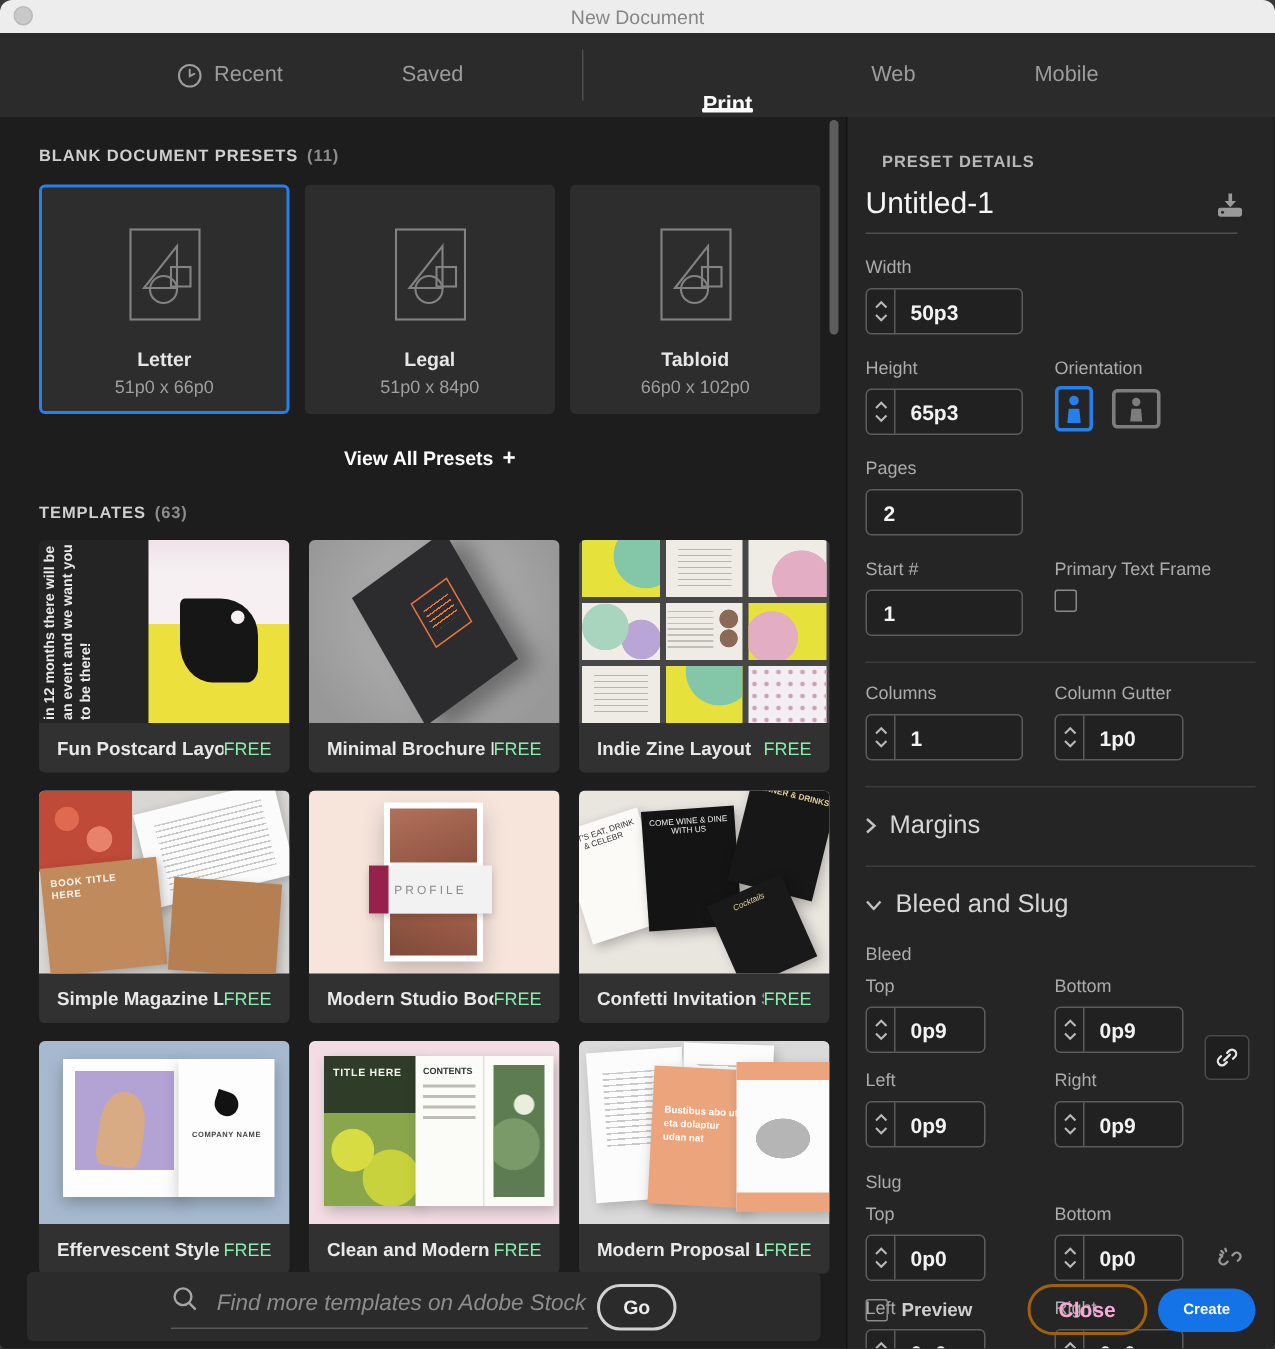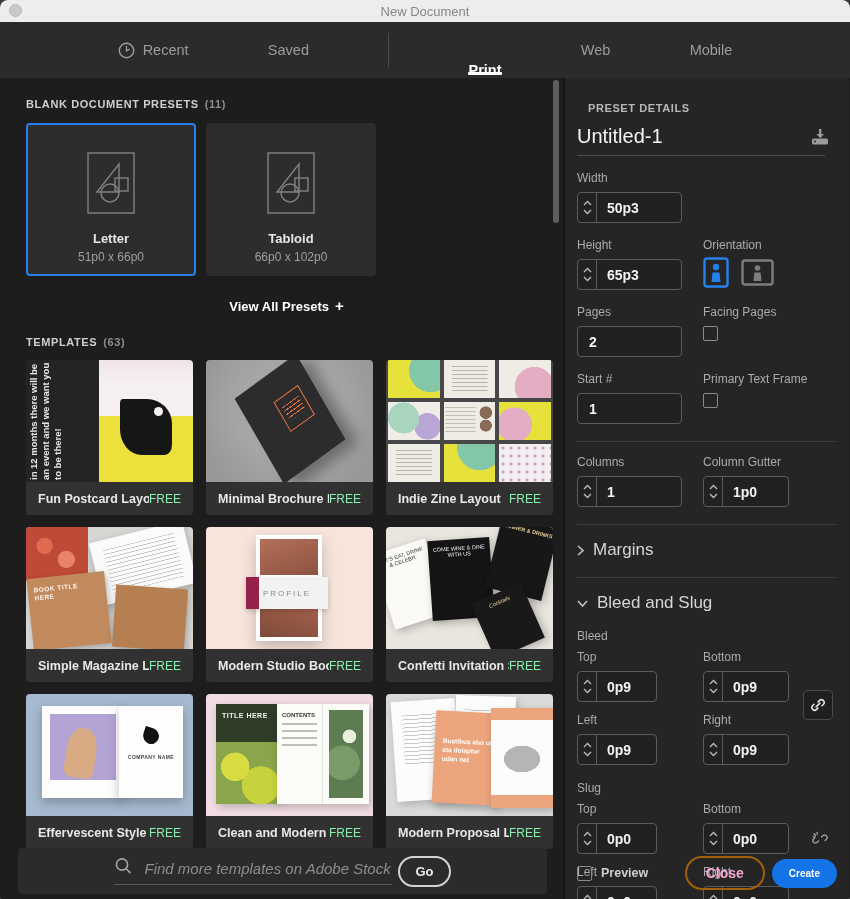--- a/index.html
+++ b/index.html
@@ -294,20 +294,34 @@
           <span class="picon">
             <svg width="48" height="62" viewBox="0 0 48 62">
                 <g fill="none" stroke="#828282" stroke-width="1.4">
                   <rect x="1" y="1" width="46" height="60"></rect>
                   <polygon points="10,40 32,12 32,40"></polygon>
                   <rect x="28" y="26" width="13" height="13"></rect>
                   <circle cx="23" cy="41" r="9"></circle>
                 </g>
               </svg>
           </span>
+          <div class="pname">Legal</div>
+          <div class="psize">51p0 x 84p0</div>
+        </div>
+        <div class="preset">
+          <span class="picon">
+            <svg width="48" height="62" viewBox="0 0 48 62">
+                <g fill="none" stroke="#828282" stroke-width="1.4">
+                  <rect x="1" y="1" width="46" height="60"></rect>
+                  <polygon points="10,40 32,12 32,40"></polygon>
+                  <rect x="28" y="26" width="13" height="13"></rect>
+                  <circle cx="23" cy="41" r="9"></circle>
+                </g>
+              </svg>
+          </span>
           <div class="pname">Tabloid</div>
           <div class="psize">66p0 x 102p0</div>
         </div>
       </div>
 
       <div class="viewall">
         <span>View All Presets</span><span class="plus">+</span>
       </div>
 
       <div class="sechead tmplhead">
@@ -557,24 +571,20 @@
             </span>
           </div>
         </div>
       </div>
 
       <div class="rrow">
         <div>
           <div class="flabel">Pages</div>
           <div class="plainbox">2</div>
         </div>
-        <div>
-          <div class="flabel">Facing Pages</div>
-          <div class="checkbox"></div>
-        </div>
       </div>
 
       <div class="rrow">
         <div>
           <div class="flabel">Start #</div>
           <div class="plainbox">1</div>
         </div>
         <div>
           <div class="flabel">Primary Text Frame</div>
           <div class="checkbox"></div>

